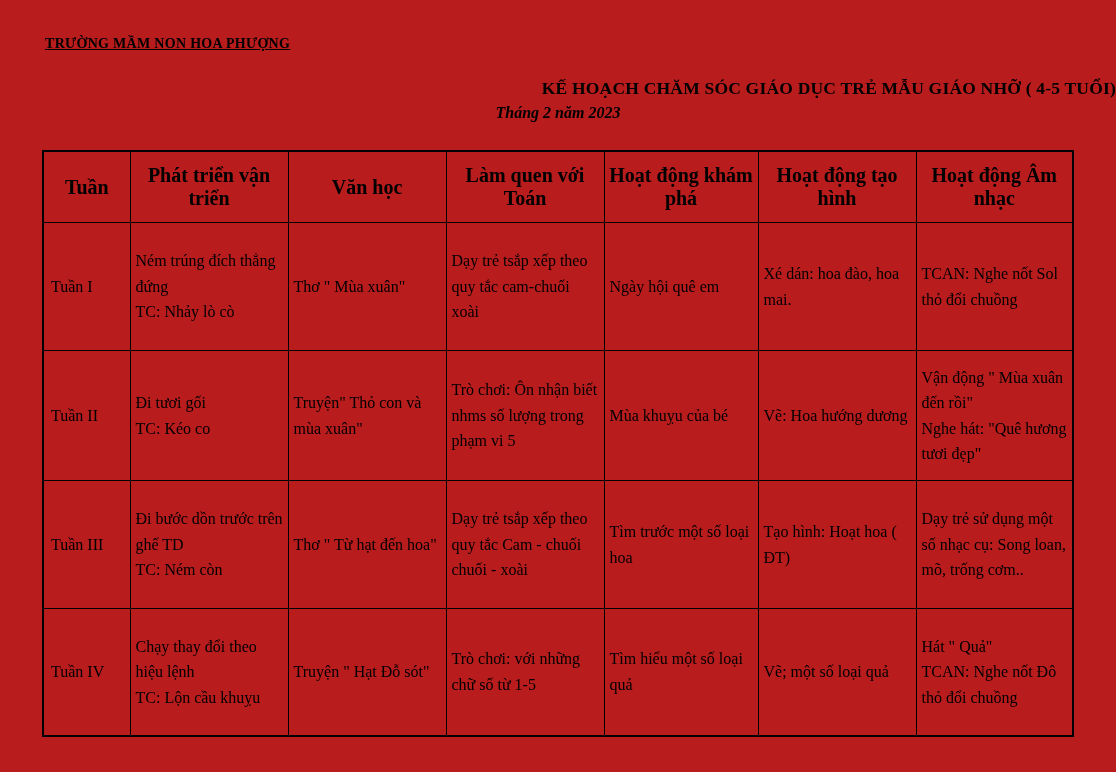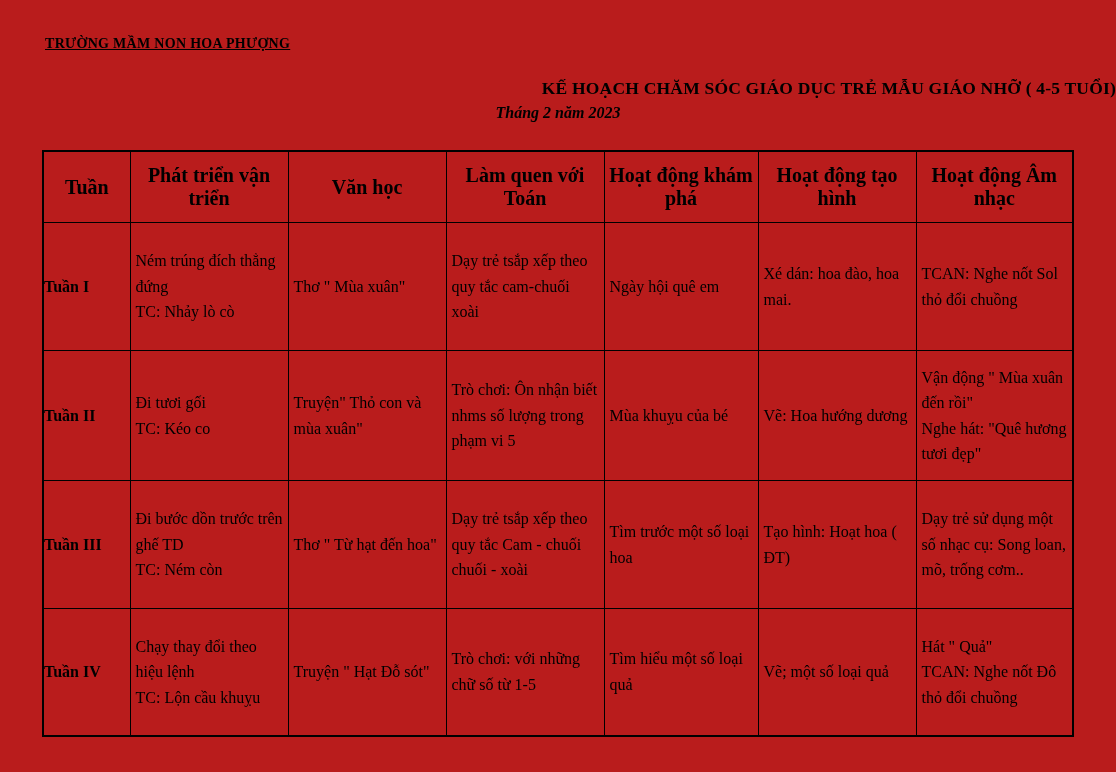--- a/index.html
+++ b/index.html
@@ -60,22 +60,22 @@
     padding: 12px 4px;
   }
   .plan td {
     font-size: 16px;
     line-height: 25.5px;
     padding: 2px 4px 2px 5px;
     text-align: left;
     white-space: pre-line;
   }
   .plan td.week {
-    font-weight: bold;
-    padding-left: 0;
+    font-weight: normal;
+    padding-left: 7px;
     white-space: nowrap;
   }
   tr.header-row { height: 47px; }
   tr.body-row-1 { height: 128px; }
   tr.body-row-2 { height: 130px; }
   tr.body-row-3 { height: 128px; }
   tr.body-row-4 { height: 127px; }
 </style>
 </head>
 <body>

